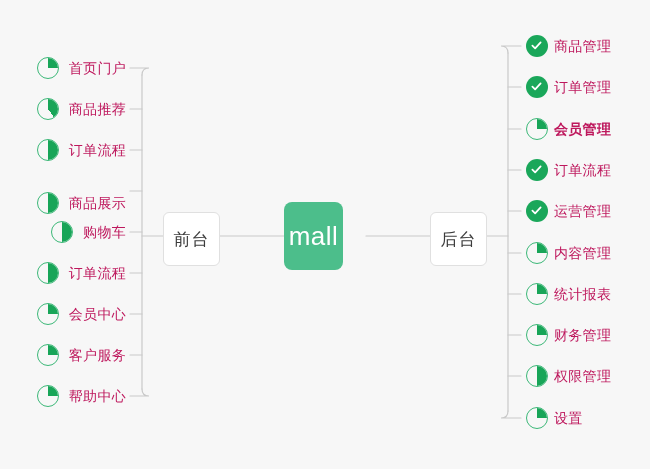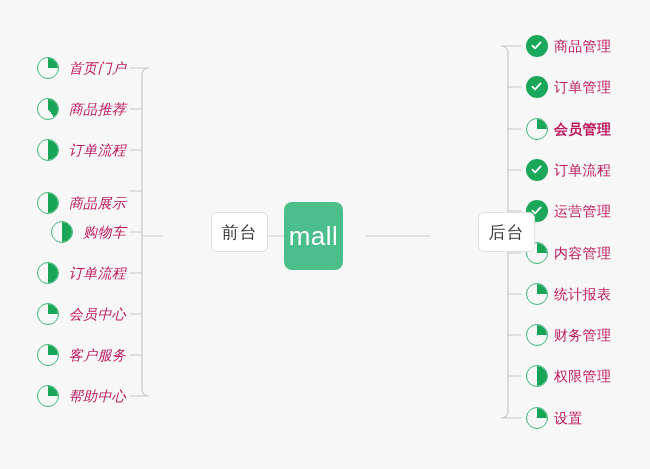--- a/index.html
+++ b/index.html
@@ -45,21 +45,21 @@
   }
   .branch-item.right {
     left: 526px;
   }
   .item-label {
     font-size: 14px;
     color: #be185d;
     letter-spacing: 0.3px;
     line-height: 26px;
   }
-  .branch-item.left .item-label  { margin-left: 10px; font-style: italic; }
+  .branch-item.left .item-label  { margin-left: 10px; }
   .branch-item.right .item-label { margin-left: 6px; }
 
   
   .status-icon {
     position: relative;
     width: 22px;
     height: 22px;
     flex: 0 0 22px;
     border-radius: 50%;
     box-sizing: border-box;
@@ -106,28 +106,27 @@
     height: 68px;
     background: #4cbe8b;
     border-radius: 8px;
     color: #ffffff;
     font-size: 26px;
     letter-spacing: 0.5px;
   }
   #node-front, #node-back {
     top: 212px;
     width: 57px;
-    height: 40px;
+    height: 54px;
     background: #ffffff;
     border: 1px solid #e0e0e0;
     border-radius: 6px;
     color: #3c3c3c;
     font-size: 17px;
     letter-spacing: 1px;
-    margin-left: 48px;
   }
   #node-front { left: 163px; }
   #node-back  { left: 430px; }
 </style>
 </head>
 <body>
 
 <div id="canvas">
 
   <svg id="connectors" viewBox="0 0 650 469" xmlns="http://www.w3.org/2000/svg">

